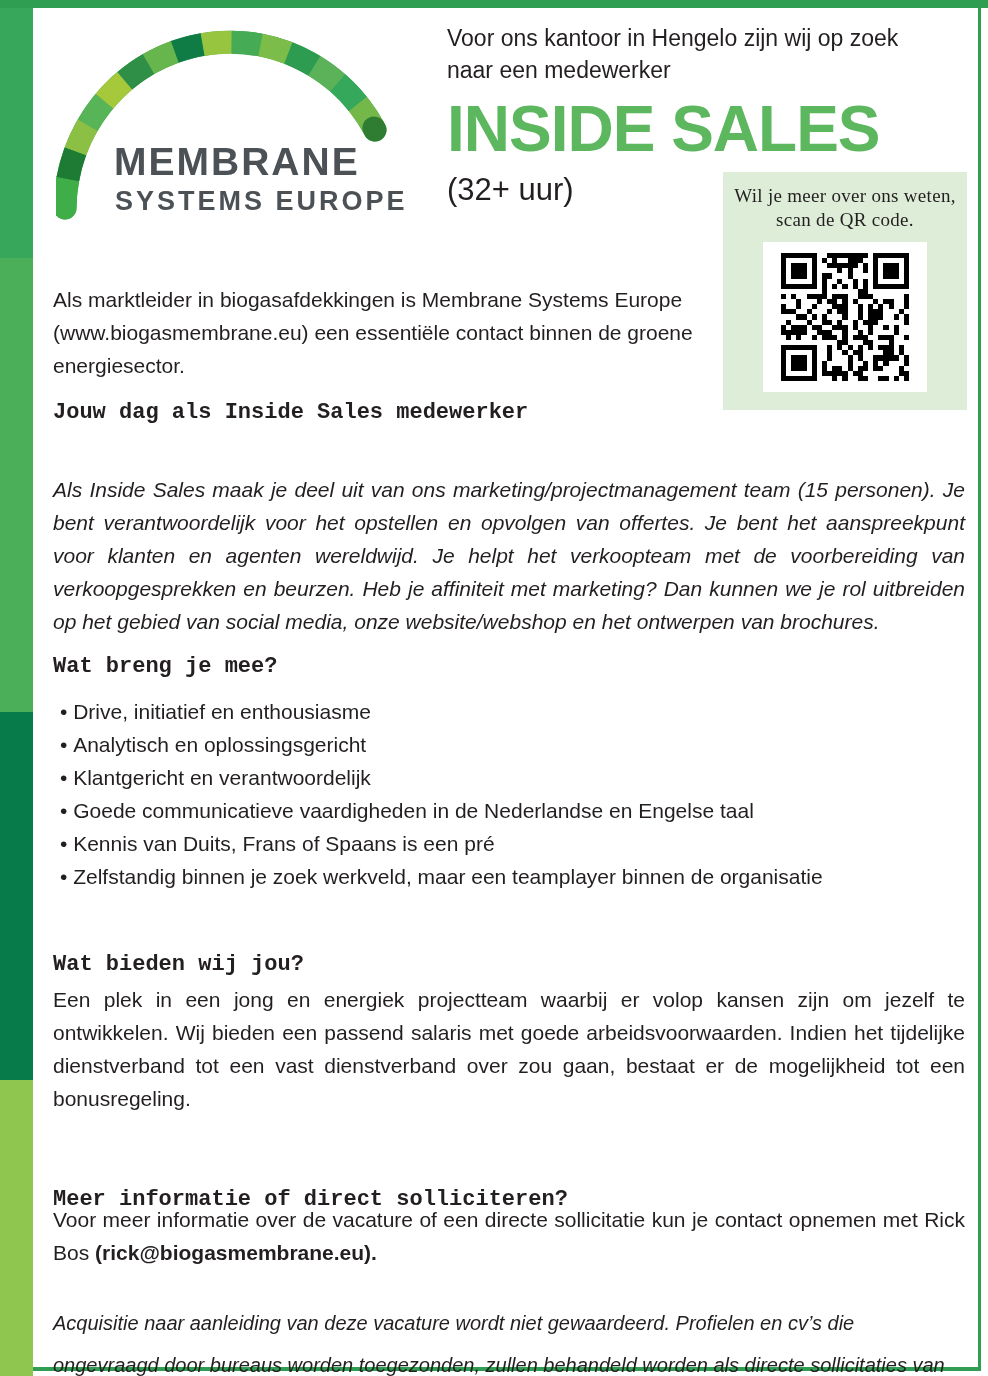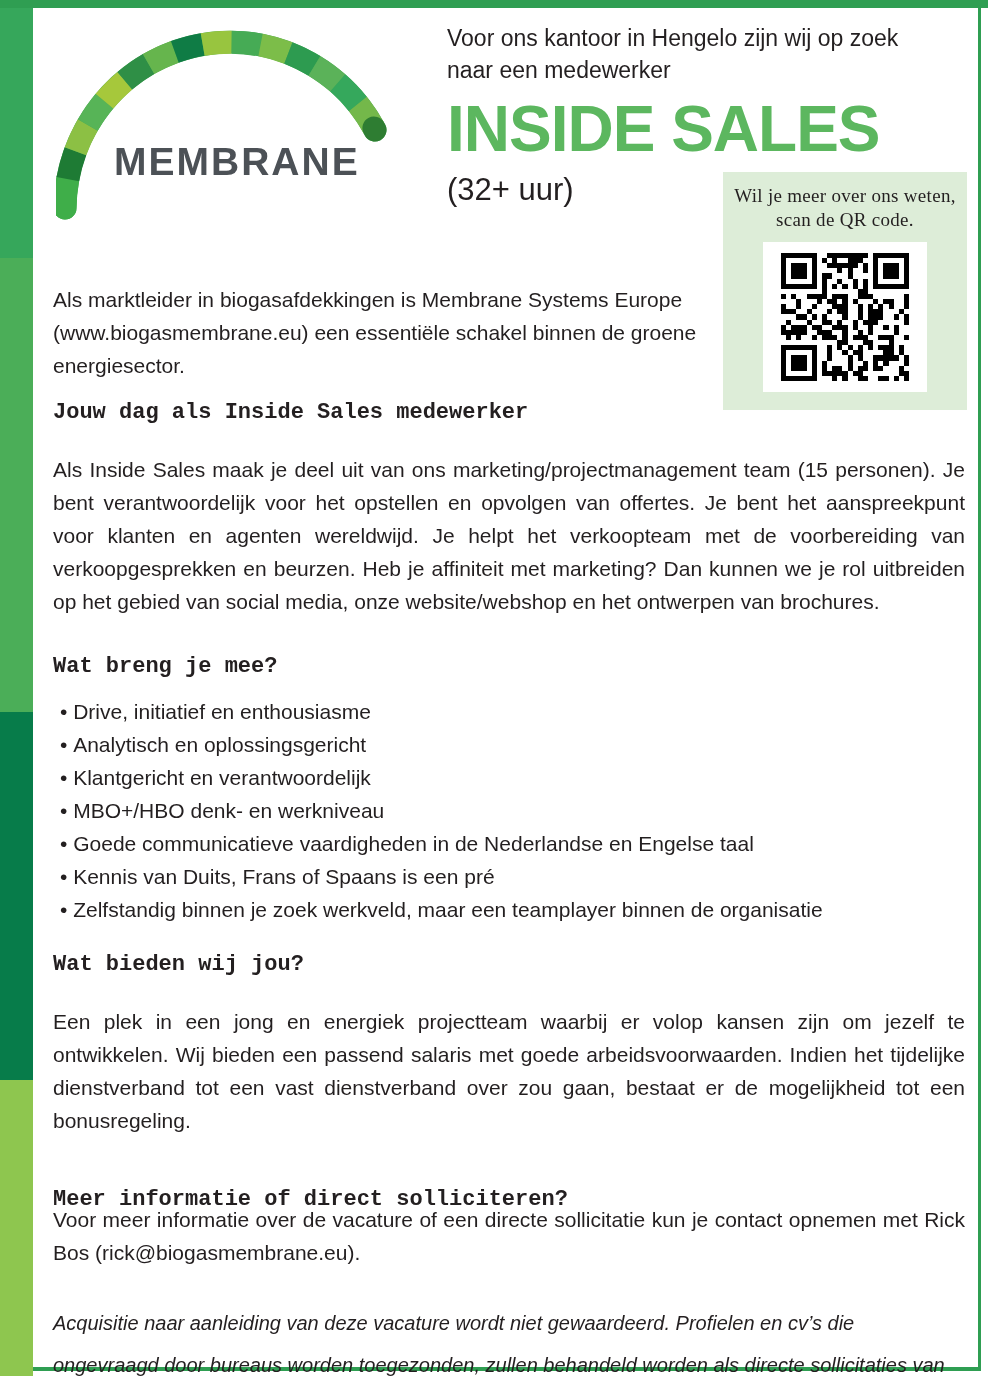--- a/index.html
+++ b/index.html
@@ -41,29 +41,29 @@
   .qr-caption{font-size:19px;line-height:24px;margin-top:12px;letter-spacing:0.3px;
     font-family:Liberation Serif, serif;}
   .qr-white{width:164px;height:150px;background:#fff;margin:10px auto 0;
     display:flex;align-items:center;justify-content:center;}
 
   
   .blk{position:absolute;left:20px;width:912px;font-size:21px;line-height:33px;}
   .blk.justify{text-align:justify;}
   .intro-para{top:254px;width:648px;}
   .sec-heading{font-weight:700;font-size:22px;line-height:30px;font-family:Liberation Mono, monospace;}
-  .h1{top:390px;} .b1{top:424px;}
+  .h1{top:390px;} .b1{top:444px;font-style:italic;}
   .h2{top:644px;} .u2{top:680px;}
-  .h3{top:942px;} .b3{top:976px;}
+  .h3{top:942px;} .b3{top:954px;}
   .h4{top:1140px;margin-top:37px;} .b4{top:1174px;}
   ul.bullets{list-style:none;margin:7px;padding:0;}
   ul.bullets li{line-height:33px;}
   ul.bullets li::before{content:"\2022\00a0";}
   .footer-note{top:1274px;font-style:italic;font-size:20px;line-height:42px;}
-  .bold-inline{font-weight:400;}
+  .bold-inline{font-weight:700;}
 </style>
 </head>
 <body>
 
 <div class="top-bar"></div>
 <div class="left-bar">
   <div class="seg1"></div>
   <div class="seg2"></div>
   <div class="seg3"></div>
   <div class="seg4"></div>
@@ -87,20 +87,21 @@
         <path d="M 9 190 A 165 168 0 0 1 319 112" fill="none" stroke="#98c53f" stroke-width="23" stroke-dasharray="29 1000" stroke-dashoffset="-232"></path>
         <path d="M 9 190 A 165 168 0 0 1 319 112" fill="none" stroke="#46ab55" stroke-width="23" stroke-dasharray="29 1000" stroke-dashoffset="-261"></path>
         <path d="M 9 190 A 165 168 0 0 1 319 112" fill="none" stroke="#7cbd49" stroke-width="23" stroke-dasharray="29 1000" stroke-dashoffset="-290"></path>
         <path d="M 9 190 A 165 168 0 0 1 319 112" fill="none" stroke="#2d9b50" stroke-width="23" stroke-dasharray="29 1000" stroke-dashoffset="-319"></path>
         <path d="M 9 190 A 165 168 0 0 1 319 112" fill="none" stroke="#5bb259" stroke-width="23" stroke-dasharray="29 1000" stroke-dashoffset="-348"></path>
         <path d="M 9 190 A 165 168 0 0 1 319 112" fill="none" stroke="#35a85c" stroke-width="23" stroke-dasharray="29 1000" stroke-dashoffset="-377"></path>
         <path d="M 9 190 A 165 168 0 0 1 319 112" fill="none" stroke="#74b84a" stroke-width="23" stroke-dasharray="29 1000" stroke-dashoffset="-406"></path>
         <path d="M 9 190 A 165 168 0 0 1 319 112" fill="none" stroke="#2e7d32" stroke-width="23" stroke-dasharray="29 1000" stroke-dashoffset="-435" stroke-linecap="round"></path>
       </svg>
     <div class="logo-line1">MEMBRANE</div>
+    <div class="logo-line2">SYSTEMS EUROPE</div>
   </div>
 
   <div class="header-text">
     <div class="intro-line">Voor ons kantoor in Hengelo zijn wij op zoek</div>
     <div class="intro-line">naar een medewerker</div>
     <div class="vacancy-title">INSIDE SALES</div>
     <div class="vacancy-hours">(32+ uur)</div>
   </div>
 
   <div class="qr-box">
@@ -412,31 +413,30 @@
           <rect x="15" y="24" width="1" height="1" fill="#000"></rect>
           <rect x="16" y="24" width="1" height="1" fill="#000"></rect>
           <rect x="19" y="24" width="1" height="1" fill="#000"></rect>
           <rect x="20" y="24" width="1" height="1" fill="#000"></rect>
           <rect x="22" y="24" width="1" height="1" fill="#000"></rect>
           <rect x="24" y="24" width="1" height="1" fill="#000"></rect>
         </svg>
     </div>
   </div>
 
-  <p class="blk intro-para">Als marktleider in biogasafdekkingen is Membrane Systems Europe (www.biogasmembrane.eu) een essentiële schakel binnen de groene energiesector.</p>
+  <p class="blk intro-para">Als marktleider in biogasafdekkingen is Membrane Systems Europe (www.biogasmembrane.eu) een essentiële contact binnen de groene energiesector.</p>
 
   <div class="blk sec-heading h1">Jouw dag als Inside Sales medewerker</div>
   <p class="blk justify b1">Als Inside Sales maak je deel uit van ons marketing/projectmanagement team (15 personen). Je bent verantwoordelijk voor het opstellen en opvolgen van offertes. Je bent het aanspreekpunt voor klanten en agenten wereldwijd. Je helpt het verkoopteam met de voorbereiding van verkoopgesprekken en beurzen. Heb je affiniteit met marketing? Dan kunnen we je rol uitbreiden op het gebied van social media, onze website/webshop en het ontwerpen van brochures.</p>
 
   <div class="blk sec-heading h2">Wat breng je mee?</div>
   <ul class="blk bullets u2">
     <li>Drive, initiatief en enthousiasme</li>
     <li>Analytisch en oplossingsgericht</li>
     <li>Klantgericht en verantwoordelijk</li>
-    <li>MBO+/HBO denk- en werkniveau</li>
     <li>Goede communicatieve vaardigheden in de Nederlandse en Engelse taal</li>
     <li>Kennis van Duits, Frans of Spaans is een pré</li>
     <li>Zelfstandig binnen je zoek werkveld, maar een teamplayer binnen de organisatie</li>
   </ul>
 
   <div class="blk sec-heading h3">Wat bieden wij jou?</div>
   <p class="blk justify b3">Een plek in een jong en energiek projectteam waarbij er volop kansen zijn om jezelf te ontwikkelen. Wij bieden een passend salaris met goede arbeidsvoorwaarden. Indien het tijdelijke dienstverband tot een vast dienstverband over zou gaan, bestaat er de mogelijkheid tot een bonusregeling.</p>
 
   <div class="blk sec-heading h4">Meer informatie of direct solliciteren?</div>
   <p class="blk justify b4"><span>Voor meer informatie over de vacature of een directe sollicitatie kun je contact opnemen met Rick Bos </span><span class="bold-inline">(rick@biogasmembrane.eu).</span></p>

